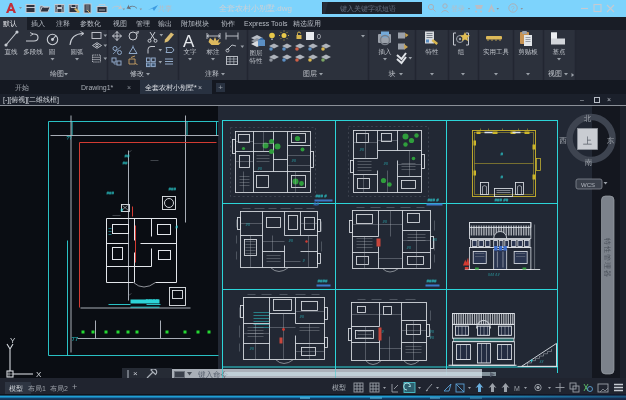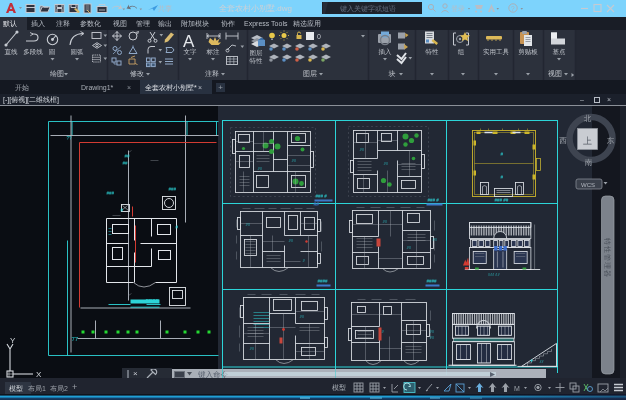--- a/index.html
+++ b/index.html
@@ -744,21 +744,21 @@
  <text x="10" y="343" font-size="8" fill="#d5d9de">Y</text>
 </svg>
 <div class="abs" id="cmdbar" style="z-index:25;left:122px;top:368px;width:376px;height:12px">
  <div class="abs" style="left:0;top:0;width:50px;height:12px;background:#262b35">
   <div class="abs" style="left:5px;top:2px;width:2px;height:8px;background:#6d737d"></div>
   <div class="t" style="left:11px;top:1px;color:#c6cad1;font-size:8px">×</div>
   <svg class="abs" style="left:24px;top:1px" width="12" height="10" viewBox="0 0 12 10">
    <path d="M1 9 L7 3 M9.5 5.5 a3.2 3.2 0 1 0 -4.5 -4.5 l2.2 2.3 z" fill="none" stroke="#aab0b8" stroke-width="1.2"></path>
   </svg>
  </div>
- <div class="abs" style="left:50px;top:1px;width:374px;height:10px;background:rgba(183,189,198,0.92)">
+ <div class="abs" style="left:50px;top:1px;width:310px;height:10px;background:rgba(183,189,198,0.92)">
   <div class="abs" style="left:2px;top:1.5px;width:11px;height:7px;background:#3a404b;border:1px solid #6d737d"></div>
   <svg class="abs" style="left:15px;top:3px" width="6" height="5">
         <path d="M0 0 l5 0 l-2.5 3.5 z" fill="#4a505a"></path>
       </svg>
   <div class="t" style="left:26px;top:0.5px;color:#596270;font-size:7.5px">键入命令</div>
   <div class="abs" style="left:52px;top:3px;width:272px;height:4px;background:rgba(210,232,238,0.55)"></div>
   <div class="abs" style="left:50px;top:0;width:1px;height:10px;background:#35c8cc;opacity:0.7"></div>
   <div class="abs" style="left:163px;top:0;width:1px;height:10px;background:#35c8cc;opacity:0.5"></div>
   <svg class="abs" style="left:318px;top:2.5px" width="6" height="6">
         <path d="M0 0 l5 2.5 l-5 2.5 z" fill="#596270"></path>

